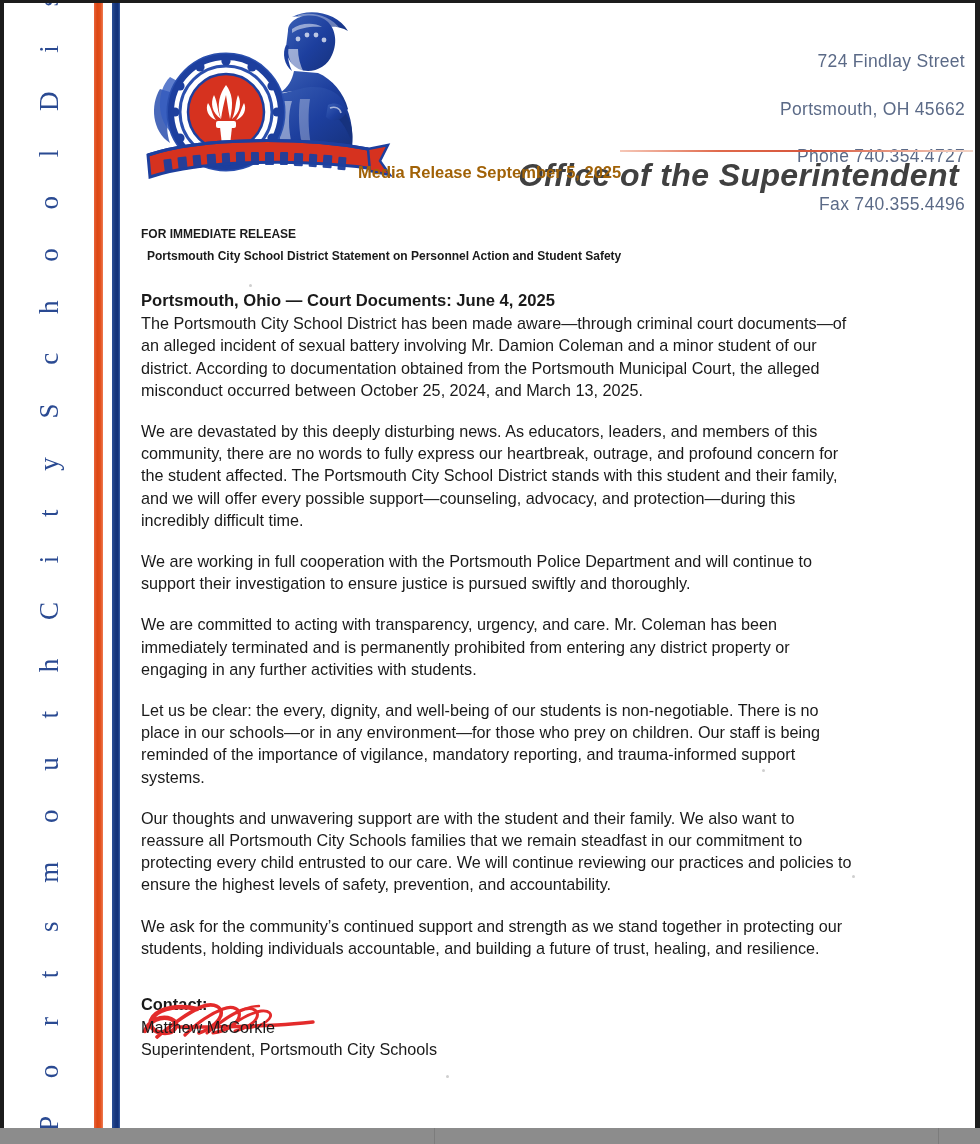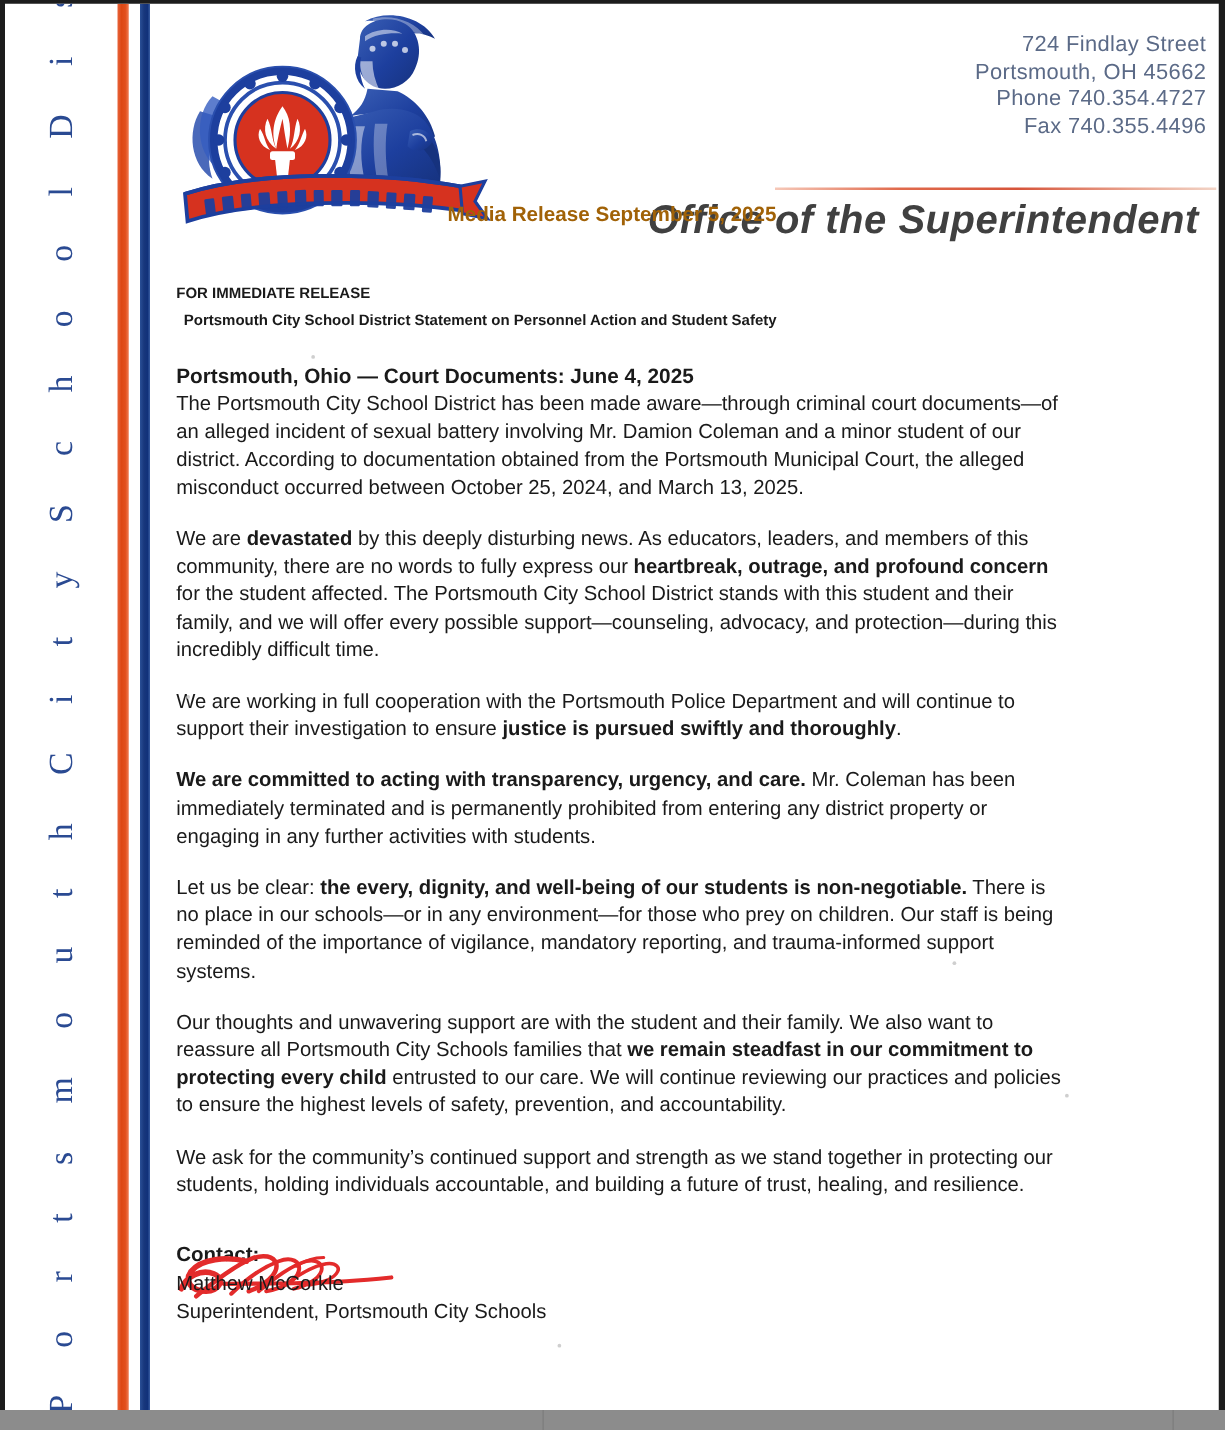--- a/index.html
+++ b/index.html
@@ -107,21 +107,21 @@
     right: 10px;
     top: 22px;
     width: 400px;
     text-align: right;
     font-family: "Liberation Sans", sans-serif;
     font-size: 17.5px;
     line-height: 21.5px;
     color: #5b6a87;
     letter-spacing: 0.3px;
   }
-  #address-block .line { display: block; white-space: nowrap; }
+  #address-block .line { display: block; white-space: nowrap; margin-top: 26px; }
 
   #header-rule {
     position: absolute;
     right: 2px;
     top: 147px;
     width: 353px;
     height: 2px;
     background: linear-gradient(to right,#f6c8b8,#e06a4c 28%,#d6543a 55%,#e8a08b 80%,#f2d4c6);
   }
 
@@ -172,21 +172,21 @@
     font-weight: bold;
     font-size: 16.6px;
     margin: 0;
     padding-top: 23px;
   }
   #body-copy p.para {
     margin: 0;
     padding-top: 0px;
   }
   #body-copy p.para.gap { padding-top: 19px; }
-  #body-copy b { font-weight: bold; text-align: right; }
+  #body-copy b { font-weight: normal; text-align: right; }
 
   
   #signature-block {
     position: absolute;
     left: 137px;
     top: 990px;
     width: 500px;
     font-family: "Liberation Sans", sans-serif;
     font-size: 16.2px;
     line-height: 22.5px;

